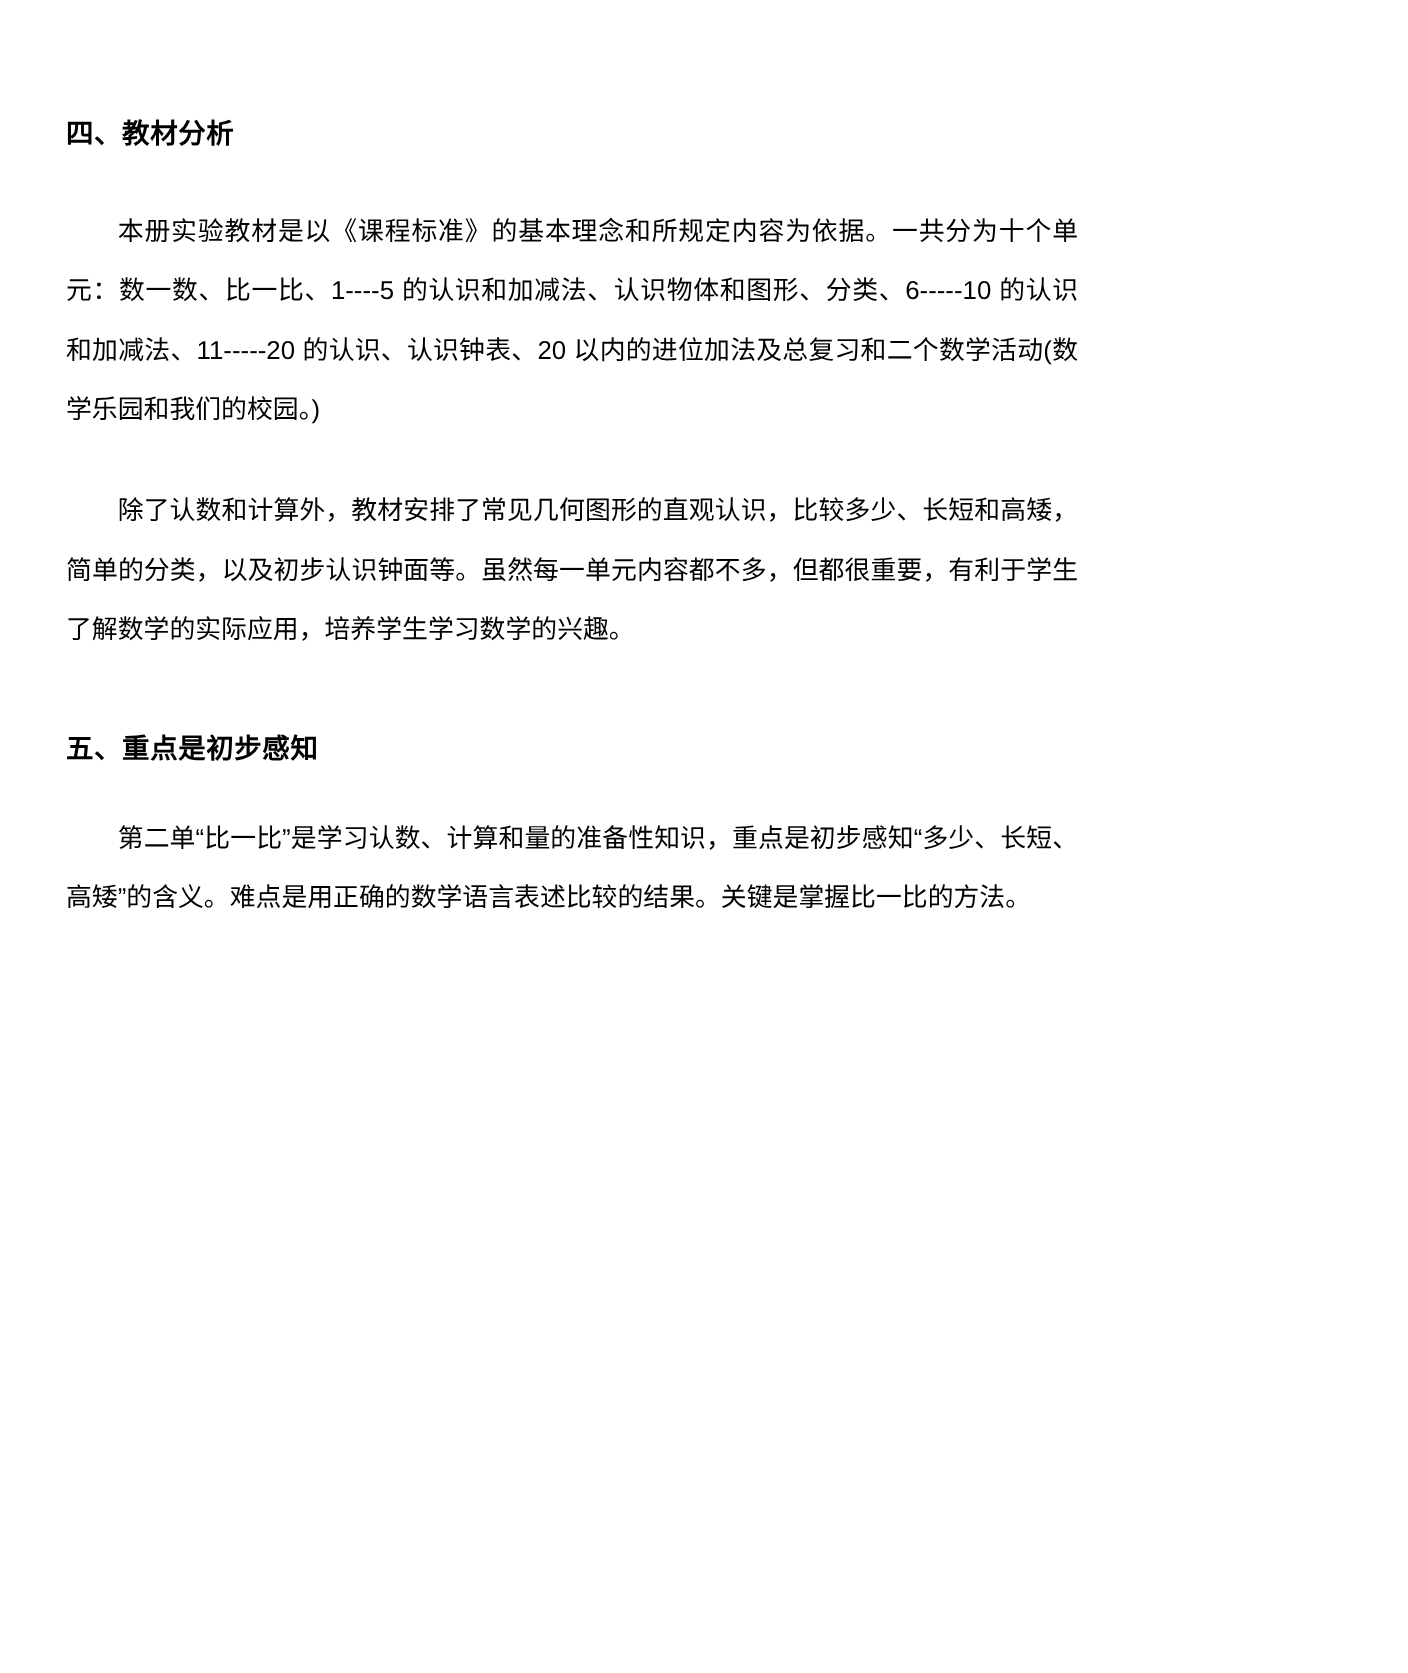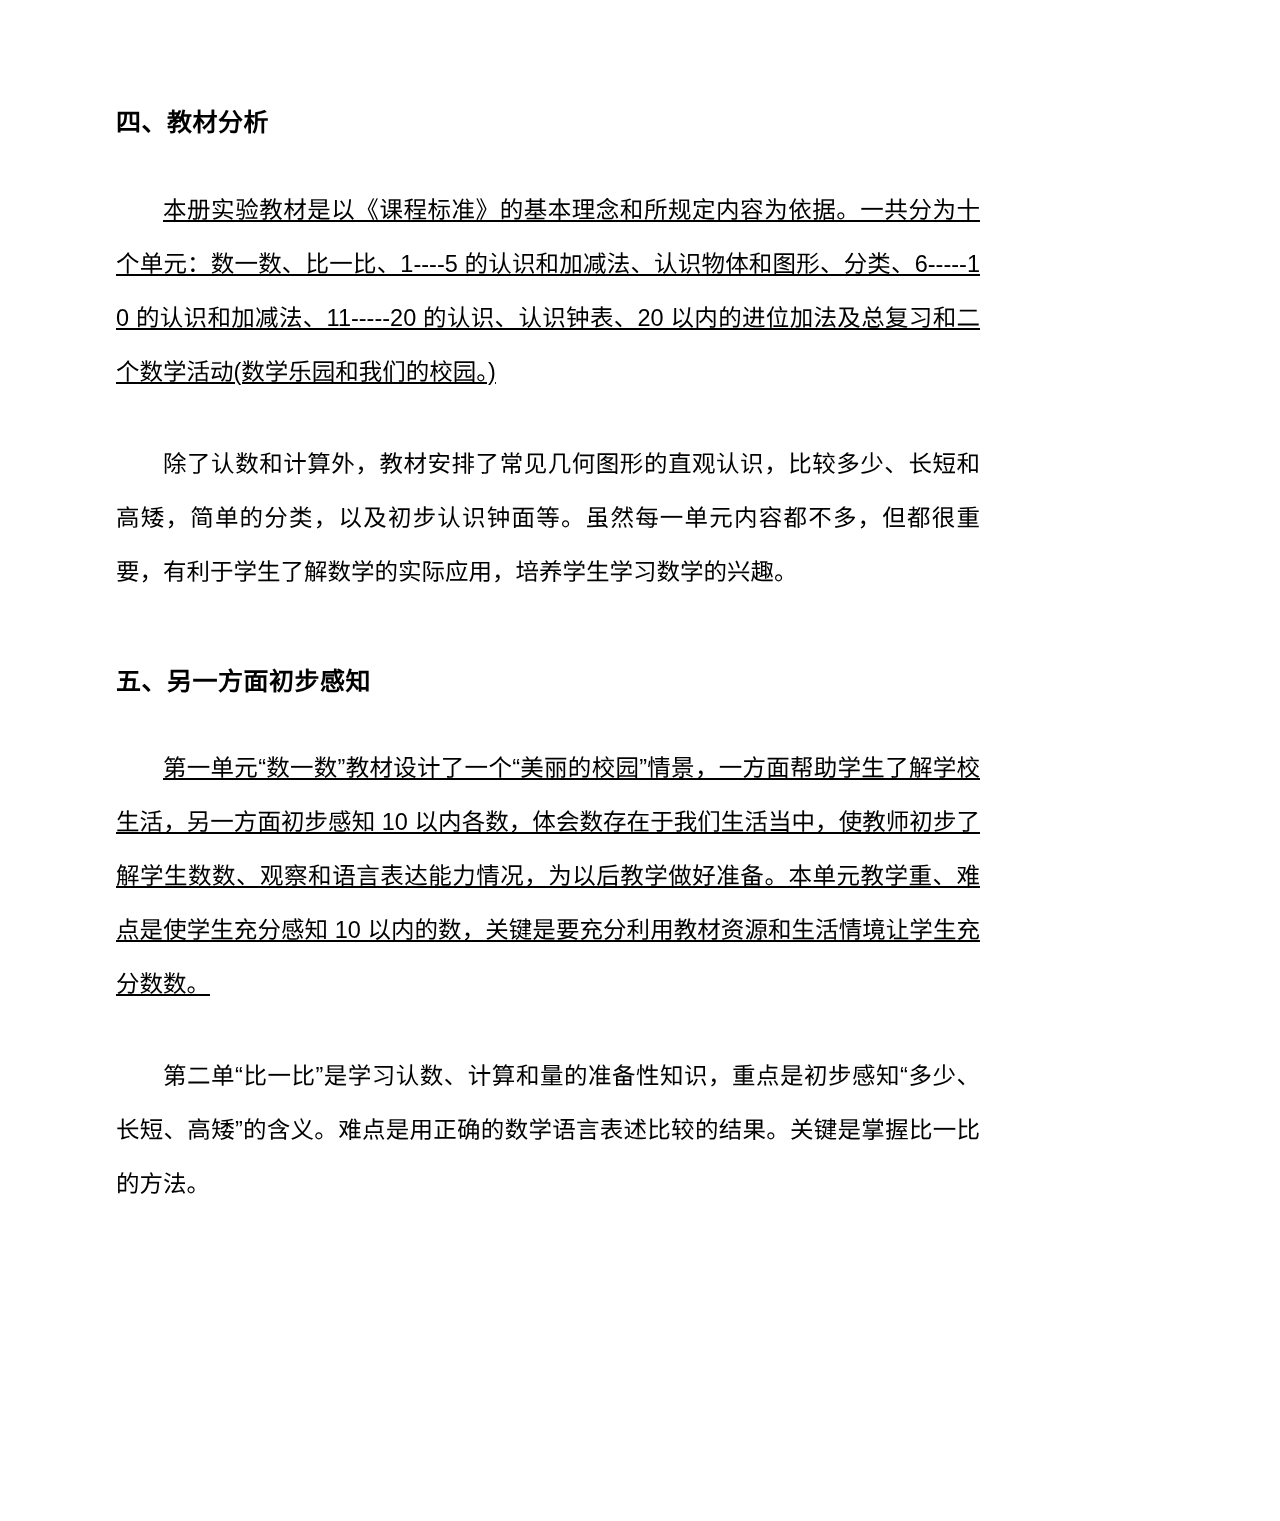--- a/index.html
+++ b/index.html
@@ -11,21 +11,21 @@
     width: 1280px;
     height: 1521px;
     font-family: "Liberation Sans", "DejaVu Sans", sans-serif;
     color: #000000;
     overflow: hidden;
   }
   .page {
     box-sizing: border-box;
     width: 1084px;
     min-height: 1521px;
-    padding: 96px 104px 60px 116px;
+    padding: 96px 104px 60px 60px;
     background: #ffffff;
   }
   .doc-heading {
     font-size: 25px;
     font-weight: bold;
     letter-spacing: 0.5px;
     line-height: 1.3;
     margin: 0 0 0 0;
     padding: 0;
     color: #000000;
@@ -36,34 +36,33 @@
     font-size: 23.5px;
     line-height: 54px;
     text-align: justify;
     text-justify: inter-ideograph;
     text-indent: 2em;
     margin: 0;
     padding: 0;
     color: #000000;
     word-break: break-all;
   }
-  .para-gap-first { margin-top: 44px; text-decoration: underline; }
+  .para-gap-first { margin-top: 44px; }
   .para-gap { margin-top: 38px; }
 </style>
 </head>
 <body>
 
 <div class="page">
 
   <h2 class="doc-heading heading-block-1">四、教材分析</h2>
 
   <p class="para para-gap-first">本册实验教材是以《课程标准》的基本理念和所规定内容为依据。一共分为十个单元：数一数、比一比、1----5 的认识和加减法、认识物体和图形、分类、6-----10 的认识和加减法、11-----20 的认识、认识钟表、20 以内的进位加法及总复习和二个数学活动(数学乐园和我们的校园。)</p>
 
 
   <p class="para para-gap">除了认数和计算外，教材安排了常见几何图形的直观认识，比较多少、长短和高矮，简单的分类，以及初步认识钟面等。虽然每一单元内容都不多，但都很重要，有利于学生了解数学的实际应用，培养学生学习数学的兴趣。</p>
 
-  <h2 class="doc-heading heading-block-2">五、另一方面初步感知</h2>
+  <h2 class="doc-heading heading-block-2">五、重点是初步感知</h2>
 
-  <p class="para para-gap-first">第一单元“数一数”教材设计了一个“美丽的校园”情景，一方面帮助学生了解学校生活，另一方面初步感知 10 以内各数，体会数存在于我们生活当中，使教师初步了解学生数数、观察和语言表达能力情况，为以后教学做好准备。本单元教学重、难点是使学生充分感知 10 以内的数，关键是要充分利用教材资源和生活情境让学生充分数数。</p>
 
   <p class="para para-gap">第二单“比一比”是学习认数、计算和量的准备性知识，重点是初步感知“多少、长短、高矮”的含义。难点是用正确的数学语言表述比较的结果。关键是掌握比一比的方法。</p>
 
 </div>
 
 </body></html>

